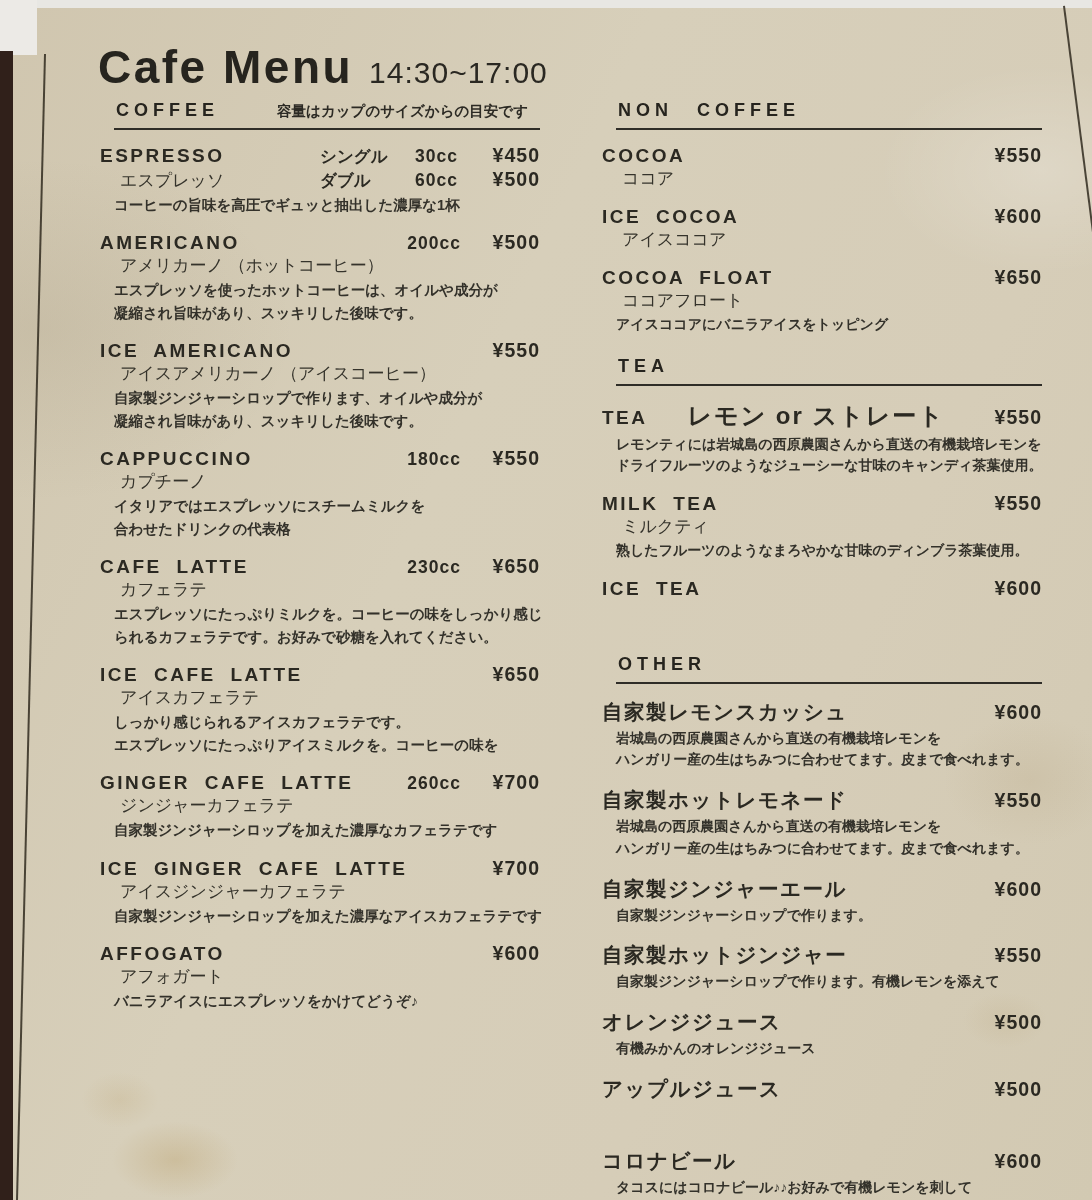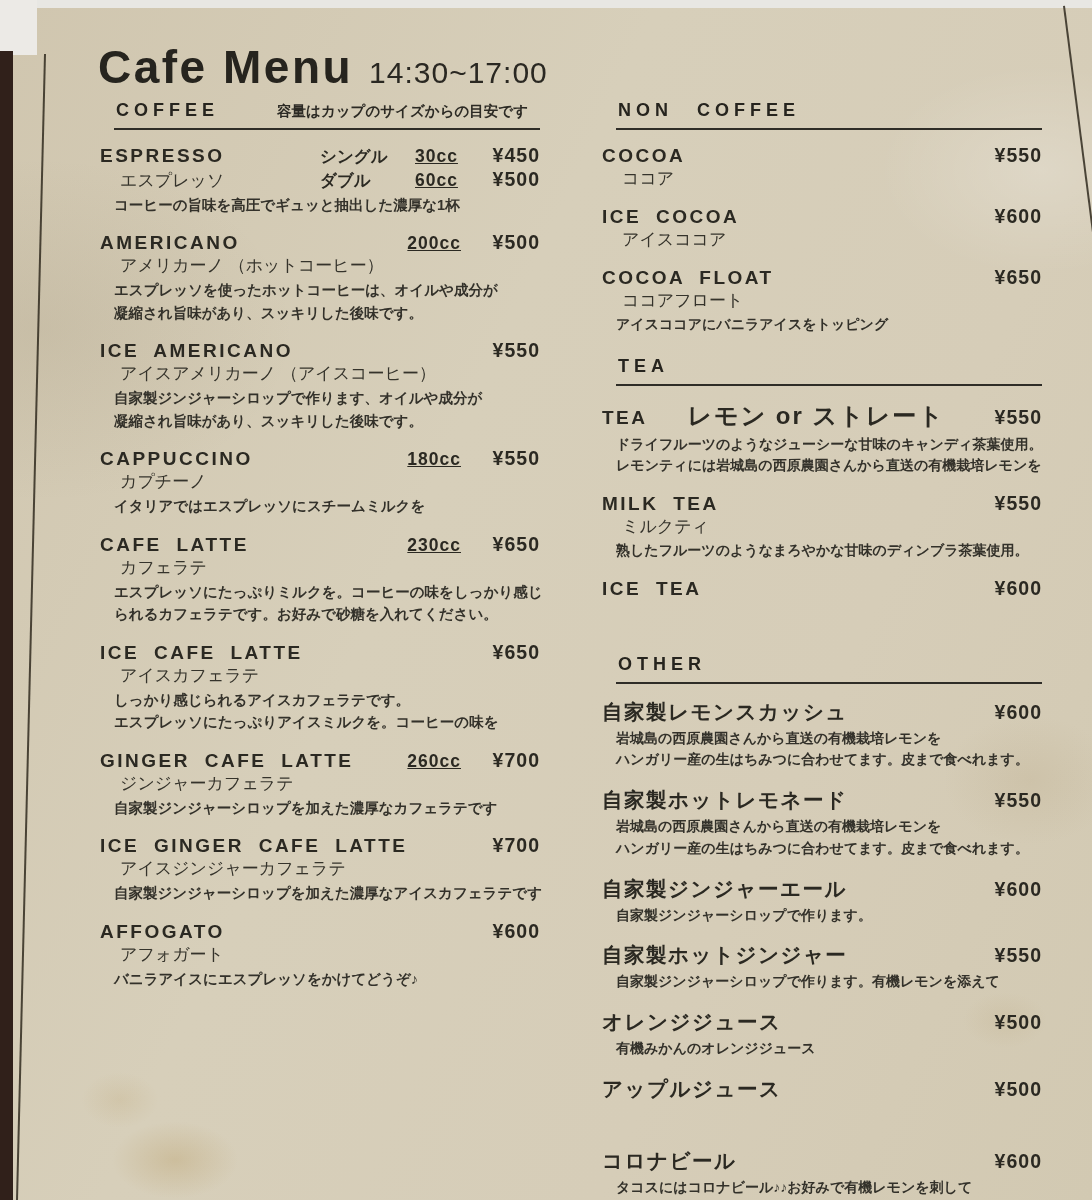--- a/index.html
+++ b/index.html
@@ -45,21 +45,21 @@
 
   .item{margin-bottom:15px;}
   .item.gap-before{margin-top:44px;}
   .row{display:flex;justify-content:space-between;align-items:baseline;}
   .nmwrap{display:flex;align-items:baseline;}
   .iname{font-size:19px;font-weight:700;letter-spacing:2.5px;word-spacing:7px;color:#2b2922;white-space:nowrap;}
   .iname.jp{font-size:20.5px;letter-spacing:1.5px;word-spacing:0;}
   .isub{font-size:24px;font-weight:700;letter-spacing:2px;margin-left:40px;white-space:nowrap;}
   .pgroup{display:flex;gap:15px;align-items:baseline;font-weight:700;white-space:nowrap;}
   .plabel{font-size:16.5px;min-width:80px;}
-  .psize{font-size:17.5px;letter-spacing:1px;min-width:46px;text-decoration:underline;}
+  .psize{font-size:17.5px;letter-spacing:1px;min-width:46px;}
   .pprice{font-size:19.5px;letter-spacing:1px;min-width:64px;text-align:right;}
   .ireading{font-size:17px;font-weight:500;padding-left:20px;color:#35332b;white-space:nowrap;}
   .idesc{padding-left:14px;padding-top:2px;}
   .col-left .dline{font-size:14.5px;}
   .col-right .dline{font-size:14px;}
   .dline{line-height:1.55;font-weight:700;color:#33312a;white-space:nowrap;}
 </style>
 </head>
 <body>
 
@@ -160,20 +160,21 @@
         <span class="psize">180cc</span>
         <span class="pprice">¥550</span>
       </span>
     </div>
     <div class="row r2">
       <span class="ireading">カプチーノ</span>
 
     </div>
     <div class="idesc">
             <div class="dline">イタリアではエスプレッソにスチームミルクを</div>
+            <div class="dline">合わせたドリンクの代表格</div>
           </div>
   </div>
         <div class="item">
     <div class="row r1">
       <span class="nmwrap">
         <span class="iname">CAFE LATTE</span>
 
       </span>
       <span class="pgroup pg1">
 
@@ -347,22 +348,22 @@
         <span class="iname">TEA</span>
         <span class="isub">レモン or ストレート</span>
       </span>
       <span class="pgroup pg1">
 
         <span class="pprice">¥550</span>
       </span>
     </div>
 
     <div class="idesc">
+            <div class="dline">レモンティには岩城島の西原農園さんから直送の有機栽培レモンを</div>
             <div class="dline">ドライフルーツのようなジューシーな甘味のキャンディ茶葉使用。</div>
-            <div class="dline">レモンティには岩城島の西原農園さんから直送の有機栽培レモンを</div>
           </div>
   </div>
         <div class="item">
     <div class="row r1">
       <span class="nmwrap">
         <span class="iname">MILK TEA</span>
 
       </span>
       <span class="pgroup pg1">
 

